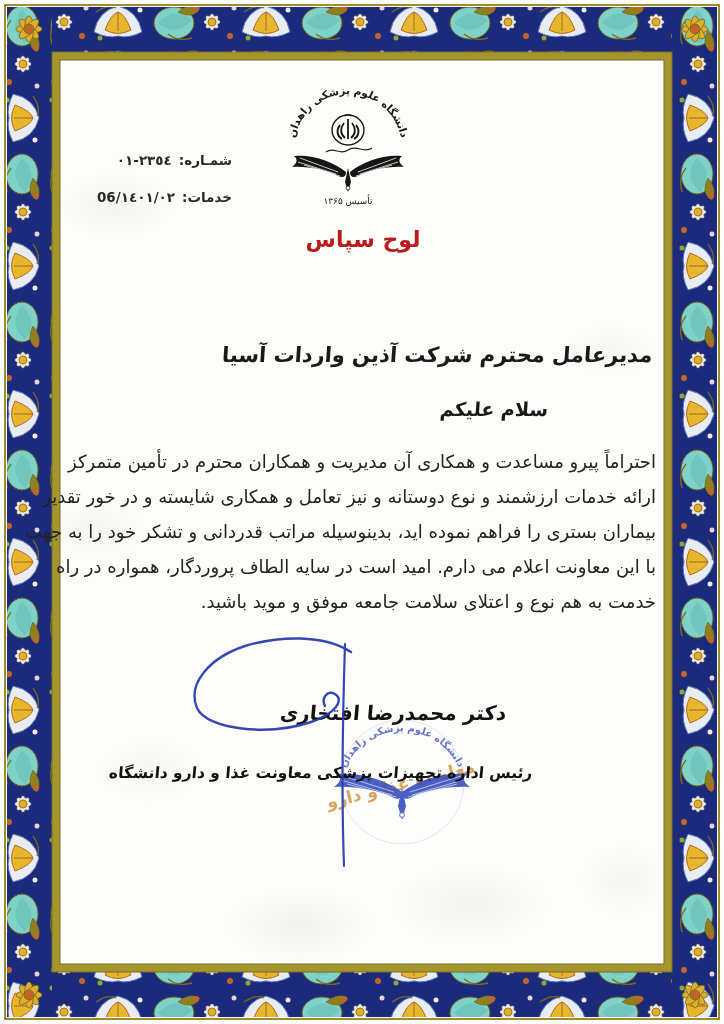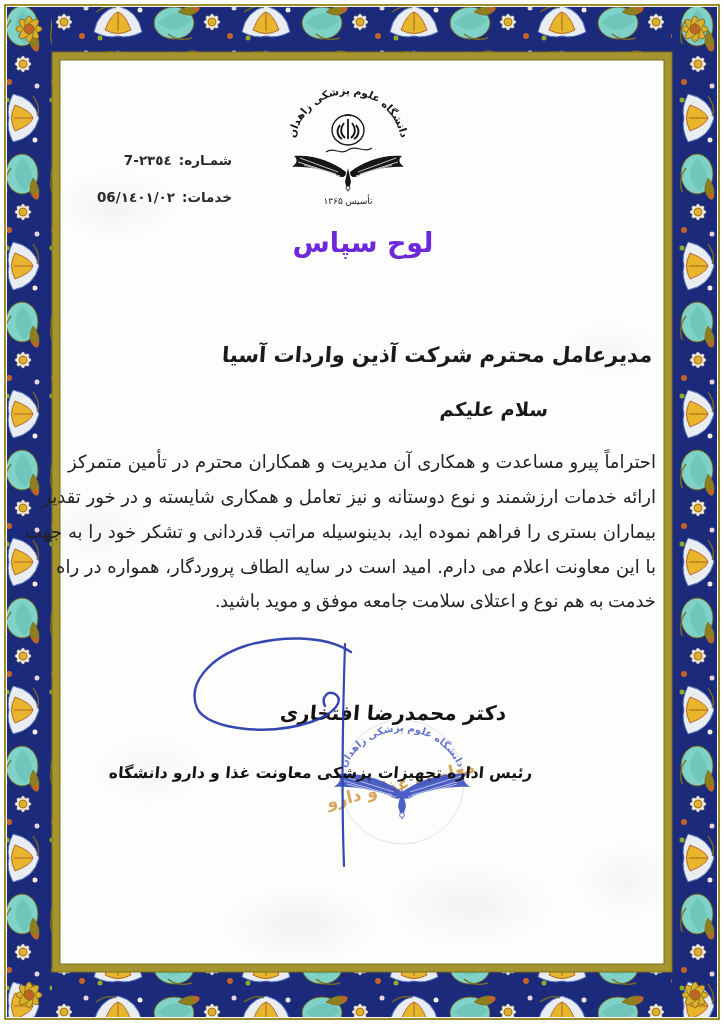--- a/index.html
+++ b/index.html
@@ -20,31 +20,31 @@
   .content{position:absolute;left:60px;top:60px;right:60px;bottom:60px;direction:rtl;color:#1f1f1f;}
 
   .meta{position:absolute;left:22px;top:92px;width:150px;direction:rtl;}
   .meta-line{display:flex;gap:7px;align-items:baseline;margin-bottom:21px;
              font-size:13.5px;font-weight:bold;color:#2a2a2a;}
   .meta-line .val{letter-spacing:0.5px;}
 
   .logo-svg{position:absolute;left:222px;top:28px;}
 
   .doc-title{position:absolute;left:2px;right:0;top:167px;text-align:center;
-             font-size:27px;font-weight:bold;color:#6d28d9;}
+             font-size:22px;font-weight:bold;color:#b91c1c;}
 
   .recipient{position:absolute;right:12px;top:283px;font-size:21px;font-weight:bold;
              color:#1a1a1a;transform:skewX(-4deg);}
   .salutation{position:absolute;right:116px;top:338px;font-size:19px;font-weight:bold;
              color:#1a1a1a;transform:skewX(-4deg);}
 
   .body-text{position:absolute;left:18px;right:8px;top:384px;font-size:18px;color:#222;}
   .body-text .line{height:35px;line-height:35px;text-align:justify;text-align-last:justify;
                    white-space:nowrap;}
-  .body-text .line.last{text-align:left;text-align-last:right;font-family:Liberation Serif, serif;}
+  .body-text .line.last{text-align:left;text-align-last:right;}
 
   .tan-stamp{position:absolute;left:168px;top:726px;width:250px;direction:rtl;
              font-size:17px;font-weight:bold;letter-spacing:3px;
              color:rgba(205,148,62,0.82);transform:rotate(-14deg);z-index:1;}
   .blue-stamp{position:absolute;left:256px;top:628px;z-index:2;opacity:0.92;}
   .signer-name{position:absolute;right:158px;top:641px;font-size:20px;font-weight:bold;
                color:#121212;z-index:3;transform:skewX(-5deg);}
   .signer-title{position:absolute;right:132px;top:704px;font-size:15.5px;font-weight:bold;
                color:#121212;z-index:3;transform:skewX(-5deg);}
   .signature-svg{position:absolute;left:123px;top:576px;z-index:4;}
@@ -113,21 +113,21 @@
     <use href="#cflower" transform="translate(695,29)"></use>
     <use href="#cflower" transform="translate(29,995)"></use>
     <use href="#cflower" transform="translate(695,995)"></use>
   </svg>
 
   <div class="content">
 
     <div class="meta">
       <div class="meta-line">
         <span>شمـاره:</span>
-        <span class="val">٢٣٥٤-7</span>
+        <span class="val">٢٣٥٤-٠١</span>
       </div>
       <div class="meta-line">
         <span>خدمات:</span>
         <span class="val">١٤٠١/٠٢/06</span>
       </div>
     </div>
 
     <svg class="logo-svg" width="132" height="124" viewBox="0 0 132 124" xmlns="http://www.w3.org/2000/svg">
       <defs>
         <path id="logoArc" d="M 12,60 A 54,54 0 0 1 120,60"></path>

